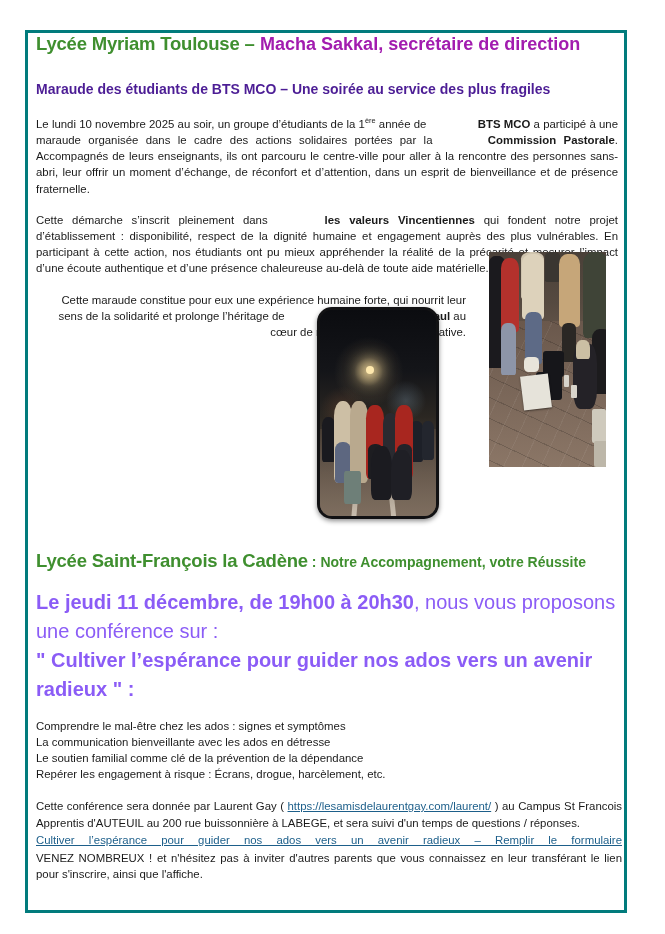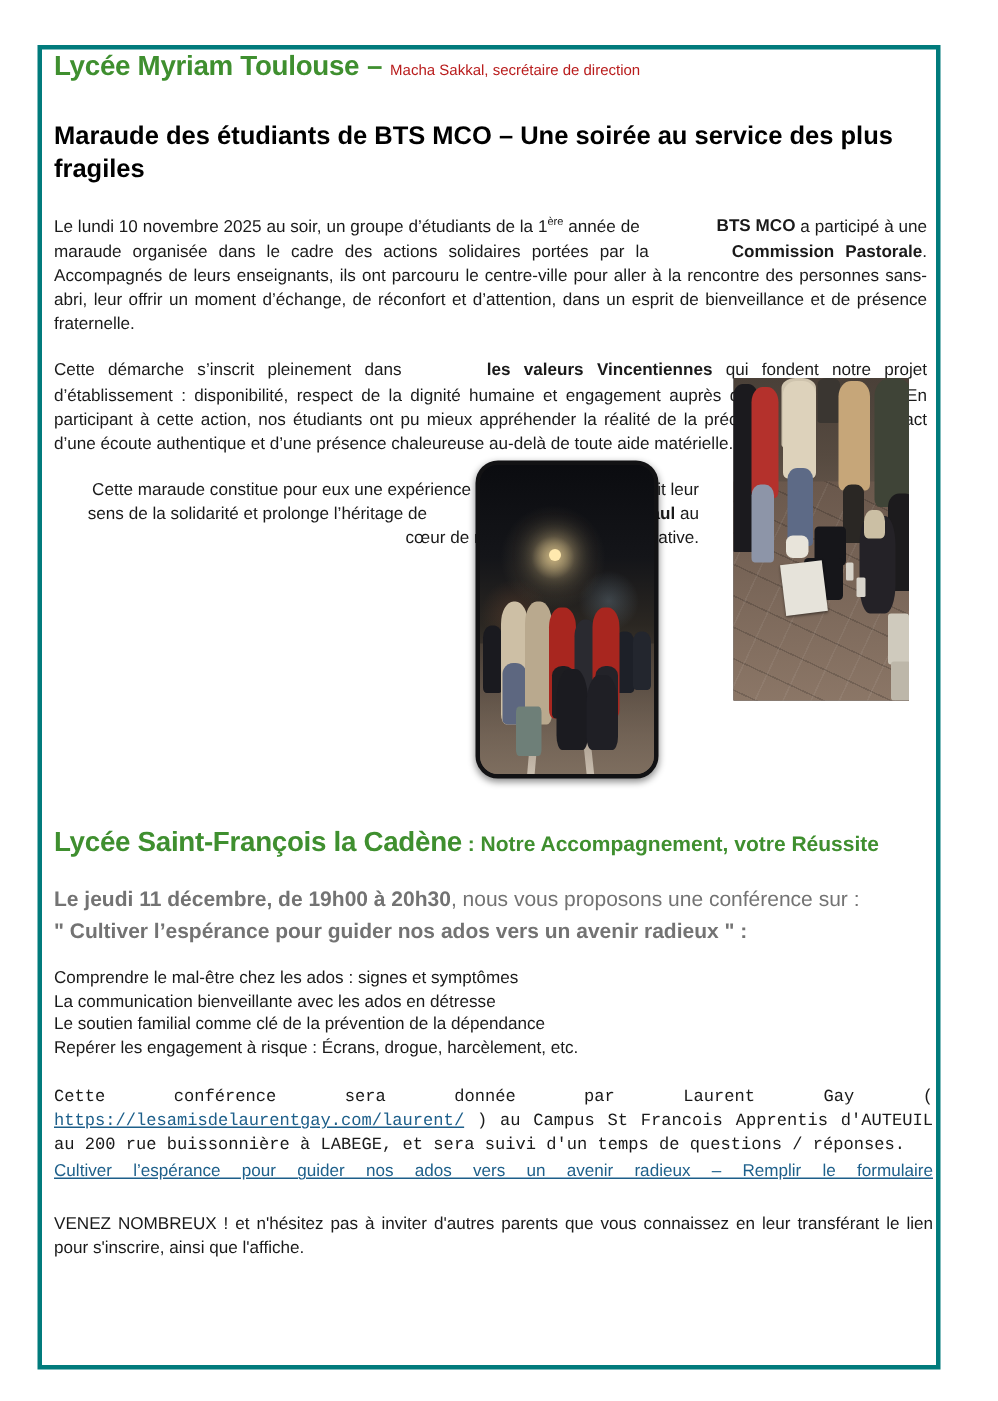--- a/index.html
+++ b/index.html
@@ -45,35 +45,35 @@
     font-weight: bold;
     color: #3f8f2f;
     letter-spacing: -0.2px;
   }
   .heading-dash {
     font-size: 18.5px;
     font-weight: bold;
     color: #3f8f2f;
   }
   .heading-sub-regular {
-    font-size: 10px;
-    font-weight: normal;
-    color: #b91c1c;
+    font-size: 18px;
+    font-weight: bold;
+    color: #a21caf;
   }
   .heading-sub-bold {
     font-size: 14px;
     font-weight: bold;
     color: #3f8f2f;
   }
 
   
   .subhead {
-    font-size: 17px;
-    font-weight: bold;
-    color: #000000;
+    font-size: 14px;
+    font-weight: bold;
+    color: #4c1d95;
     margin: 0;
     line-height: 1.3;
   }
   .para {
     font-size: 11.4px;
     line-height: 1.42;
     text-align: justify;
     color: #1a1a1a;
     margin: 0;
   }
@@ -81,22 +81,22 @@
   .sup { font-size: 7.4px; vertical-align: super; }
 
   .byline {
     font-size: 11.6px;
     color: #1a1a1a;
     margin: 0;
     line-height: 1.3;
   }
 
   .lead {
-    font-size: 14px;
-    color: #737373;
+    font-size: 20px;
+    color: #8b5cf6;
     margin: 0;
     line-height: 1.45;
   }
   .lead b { font-weight: bold; }
 
   .topic-list {
     list-style: none;
     margin: 0;
     padding: 0;
   }
@@ -300,23 +300,23 @@
 
     <p class="lead" style="margin-top:17px;"><b>Le jeudi 11 décembre, de 19h00 à 20h30</b><span>, nous vous proposons une conférence sur :</span><br><b> " Cultiver l’espérance pour guider nos ados vers un avenir radieux " :</b></p>
 
     <ul class="topic-list" style="margin-top:15px;">
       <li>Comprendre le mal-être chez les ados : signes et symptômes</li>
       <li>La communication bienveillante avec les ados en détresse</li>
       <li>Le soutien familial comme clé de la prévention de la dépendance</li>
       <li>Repérer les engagement à risque : Écrans, drogue, harcèlement, etc.</li>
     </ul>
 
-    <p class="para" style="margin-top:16px;font-family:Liberation Mono, monospace;"><span>Cette conférence sera donnée par Laurent Gay ( </span><a class="doclink" href="#">https://lesamisdelaurentgay.com/laurent/</a><span> ) au Campus St Francois Apprentis d'AUTEUIL au 200 rue buissonnière à LABEGE, et sera suivi d'un temps de questions / réponses.</span></p>
+    <p class="para" style="margin-top:16px;"><span>Cette conférence sera donnée par Laurent Gay ( </span><a class="doclink" href="#">https://lesamisdelaurentgay.com/laurent/</a><span> ) au Campus St Francois Apprentis d'AUTEUIL au 200 rue buissonnière à LABEGE, et sera suivi d'un temps de questions / réponses.</span></p>
 
 
     <p class="para justify-spread" style="margin-top:1px;">
         <a class="doclink" href="#" style="display:block; text-align:justify; text-align-last:justify;">Cultiver l’espérance pour guider nos ados vers un avenir radieux – Remplir le formulaire</a>
       </p>
 
-    <p class="para" style="margin-top:18px;">VENEZ NOMBREUX ! et n'hésitez pas à inviter d'autres parents que vous connaissez en leur transférant le lien pour s'inscrire, ainsi que l'affiche.</p>
+    <p class="para" style="margin-top:2px;">VENEZ NOMBREUX ! et n'hésitez pas à inviter d'autres parents que vous connaissez en leur transférant le lien pour s'inscrire, ainsi que l'affiche.</p>
   </div>
 
 </div>
 
 </body></html>

